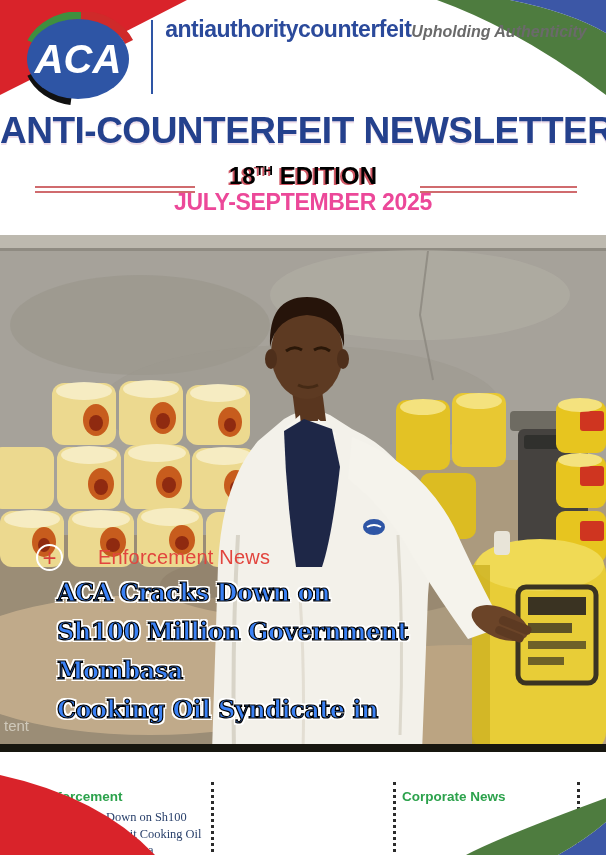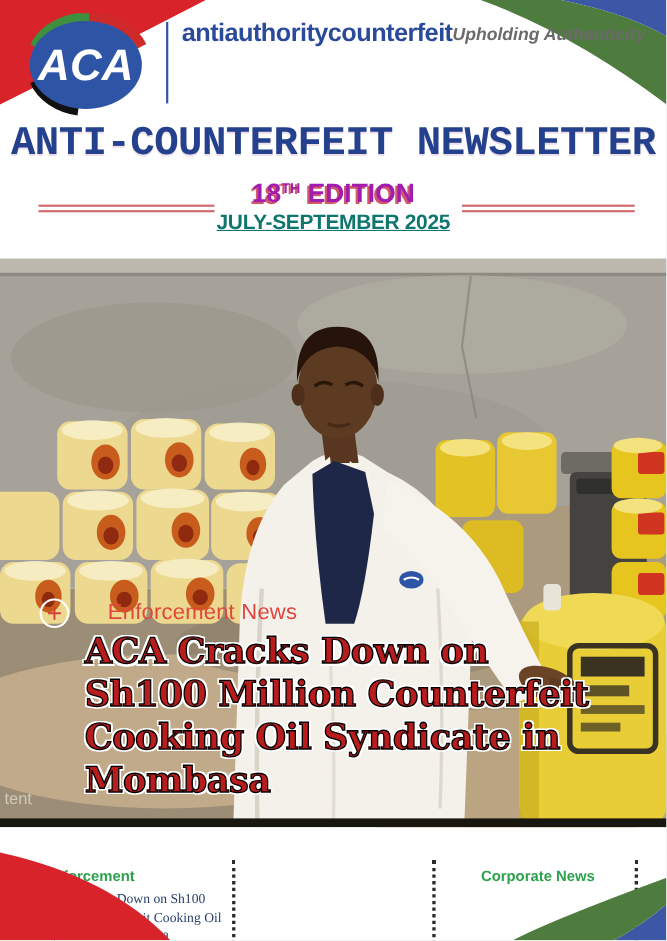--- a/index.html
+++ b/index.html
@@ -24,68 +24,66 @@
   }
   .logo-tagline{
     margin-top:5px;color:#6a6a6a;font-size:16px;font-style:italic;font-weight:bold;
   }
   
   .main-title{
     position:absolute;top:110px;left:0;right:0;z-index:4;
     text-align:center;color:#24418d;font-weight:bold;font-size:37px;
     letter-spacing:-.5px;white-space:nowrap;
     text-shadow:0 2px 0 rgba(160,70,140,.18);
-    font-family:Liberation Mono, monospace;
   }
   .edition-block{position:absolute;top:158px;left:0;right:0;height:62px;z-index:4;text-align:center;}
   .edition-line{
-    color:#a21caf;font-weight:bold;font-size:24px;line-height:26px;
+    color:#000000;font-weight:bold;font-size:24px;line-height:26px;
     text-shadow:-2px 1px 0 rgba(198,46,62,.8);
   }
   .edition-line sup{font-size:13px;vertical-align:9px;}
   .period-line{
-    color:#0f766e;font-weight:bold;font-size:19px;line-height:26px;letter-spacing:-.3px;text-decoration:underline;
+    color:#ec4899;font-weight:bold;font-size:23px;line-height:26px;letter-spacing:-.3px;
   }
   .rule{position:absolute;top:28px;height:2px;background:#d06b6e;}
   .rule.r2{top:33px;}
   .rule.left1,.rule.left2{left:35px;width:160px;}
   .rule.right1,.rule.right2{left:420px;width:157px;}
   
   .photo{position:absolute;top:235px;left:0;width:606px;height:517px;z-index:1;}
   .kicker{
     position:absolute;top:544px;left:36px;z-index:2;
     display:flex;align-items:center;gap:5px;
   }
   .kicker-icon{
     width:27px;height:27px;border:2px solid #ffffff;border-radius:50%;
     display:flex;align-items:center;justify-content:center;
     color:#d8403a;font-size:24px;font-weight:400;line-height:1;box-sizing:border-box;
   }
   .kicker-label{color:#e2453e;font-size:20px;letter-spacing:.2px;margin-left:30px;}
   .headline{
     position:absolute;top:573px;left:57px;z-index:2;
     font-family:"DejaVu Serif",serif;font-weight:bold;
-    font-size:32px;line-height:39px;letter-spacing:-.5px;color:#b91c1c;
+    font-size:24px;line-height:39px;letter-spacing:-.5px;color:#3b82f6;
     -webkit-text-stroke:1.2px #000;
     text-shadow:
       2px 0 0 #fff,-2px 0 0 #fff,0 2px 0 #fff,0 -2px 0 #fff,
       2px 2px 0 #fff,-2px 2px 0 #fff,2px -2px 0 #fff,-2px -2px 0 #fff;
-    margin-left: 20px;
   }
   
   .footer{position:absolute;left:0;bottom:0;width:606px;height:76px;background:#fff;z-index:2;}
   .f-col{position:absolute;top:10px;z-index:3;}
   .f-col .cat{color:#2ca24c;font-weight:bold;font-size:13.5px;}
   .f-col .ttl{
     margin-top:5px;font-family:"Liberation Serif",serif;color:#29406b;
     font-size:12.4px;line-height:1.35;
   }
   .f-col.c1{left:40px;width:165px;}
   .f-col.c2{left:224px;width:170px;}
-  .f-col.c3{left:402px;width:174px;text-align:center;}
+  .f-col.c3{left:402px;width:174px;}
   .f-sep{position:absolute;top:3px;height:88px;width:0;border-left:3px dotted #2b2b2b;z-index:3;}
   .f-sep.s1{left:211px;}
   .f-sep.s2{left:393px;}
   .f-sep.s3{left:577px;}
   .curve-bl,.curve-br{position:absolute;bottom:0;z-index:6;pointer-events:none;}
   .curve-bl{left:0;}
   .curve-br{right:0;}
 </style>
 </head>
 <body>
@@ -258,23 +256,23 @@
     <text x="4" y="496" font-family="Liberation Sans, sans-serif" font-size="15" fill="#ddd8cc" opacity=".8">tent</text>
   </svg>
 
   <div class="kicker">
     <div class="kicker-icon">+</div>
     <div class="kicker-label">Enforcement News</div>
   </div>
 
   <div class="headline">
     <div>ACA Cracks Down on</div>
-    <div>Sh100 Million Counterfeit</div>
+    <div>Sh100 Million Government</div>
+    <div>Mombasa</div>
     <div>Cooking Oil Syndicate in</div>
-    <div>Mombasa</div>
   </div>
 
   <div class="footer">
     <div class="f-col c1">
       <div class="cat">Enforcement</div>
       <div class="ttl">ACA Cracks Down on Sh100 Million Counterfeit Cooking Oil Syndicate in Mombasa</div>
     </div>
     <div class="f-sep s1"></div>
     <div class="f-sep s2"></div>
     <div class="f-col c3">

